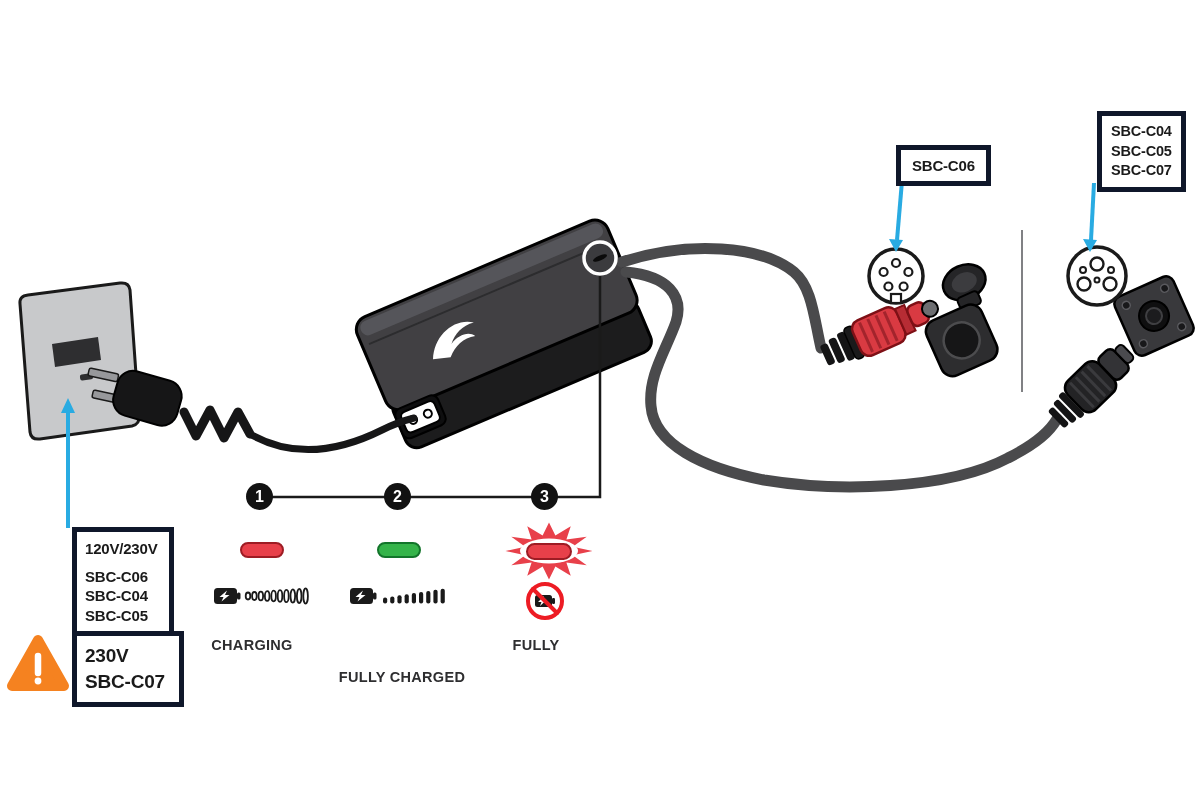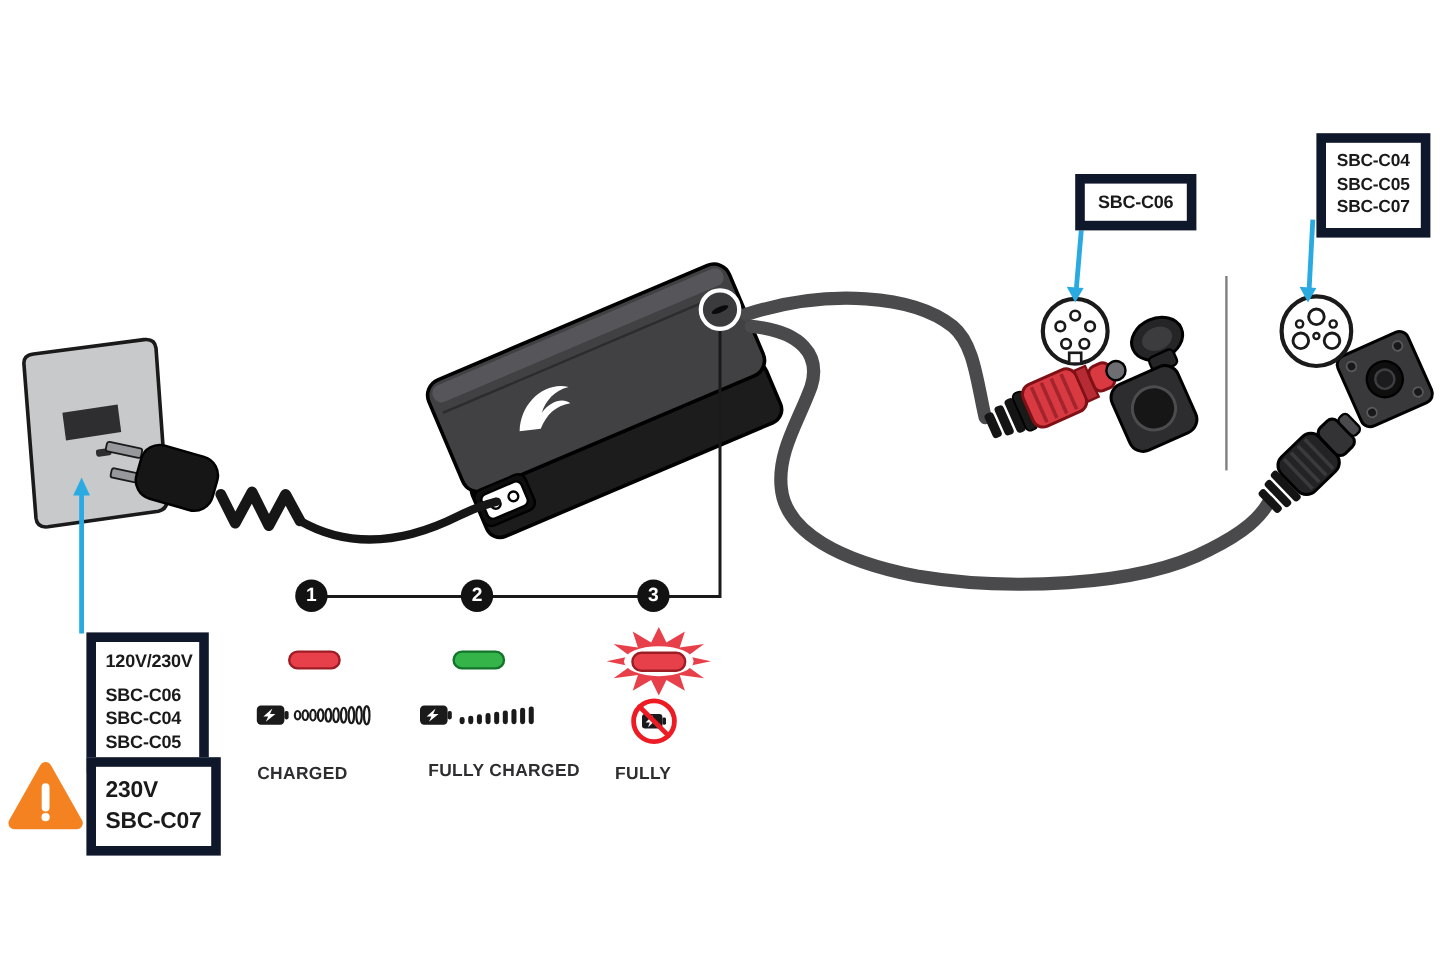--- a/index.html
+++ b/index.html
@@ -1,19 +1,19 @@
 <!DOCTYPE html>
 <html><head>
 <meta charset="utf-8">
 <style>
   html,body{margin:0;padding:0;}
   body{font-family:"Liberation Sans",sans-serif;background:#fff;}
   #stage{position:relative;width:1200px;height:800px;background:#ffffff;overflow:hidden;}
   #art{position:absolute;inset:0;}
-  .box{position:absolute;background:#fff;border:8px solid #0f172a;color:#1a1a1a;font-weight:bold;box-sizing:border-box;}
+  .box{position:absolute;background:#fff;border:5px solid #0f172a;color:#1a1a1a;font-weight:bold;box-sizing:border-box;}
   .box .t{display:block;}
   #box-outlet{left:72px;top:527px;width:102px;padding:7px 8px 8px;font-size:15px;line-height:1.3;letter-spacing:-0.2px;}
   #box-outlet .box-title{margin-bottom:8px;}
   #box-warning{left:72px;top:631px;width:112px;padding:7px 8px 8px;font-size:19px;line-height:1.35;letter-spacing:-0.2px;}
   #label-a{left:896px;top:145px;padding:7px 11px;font-size:15px;letter-spacing:-0.2px;}
   #label-b{left:1097px;top:111px;padding:6px 9px;font-size:14.5px;line-height:1.35;letter-spacing:-0.2px;}
   .step-num{position:absolute;width:27px;height:27px;border-radius:50%;background:#121212;color:#fff;
     display:flex;align-items:center;justify-content:center;font-weight:bold;font-size:16px;}
   .step-label{position:absolute;transform:translateX(-50%);font-weight:bold;font-size:14.5px;color:#2e2e30;
     letter-spacing:.3px;white-space:nowrap;}
@@ -228,17 +228,17 @@
 <div class="step-num" style="left:246px;top:483px;">
   <span>1</span>
 </div>
 <div class="step-num" style="left:384px;top:483px;">
   <span>2</span>
 </div>
 <div class="step-num" style="left:531px;top:483px;">
   <span>3</span>
 </div>
 
-<div class="step-label" style="left:252px;top:637px;">CHARGED</div>
-<div class="step-label" style="left:402px;top:635px;margin-left:18px;">FULLY CHARGED</div>
+<div class="step-label" style="left:252px;top:637px;">CHARGING</div>
+<div class="step-label" style="left:402px;top:669px;">FULLY CHARGED</div>
 <div class="step-label" style="left:536px;top:637px;">FULLY</div>
 
 </div>
 
 </body></html>

